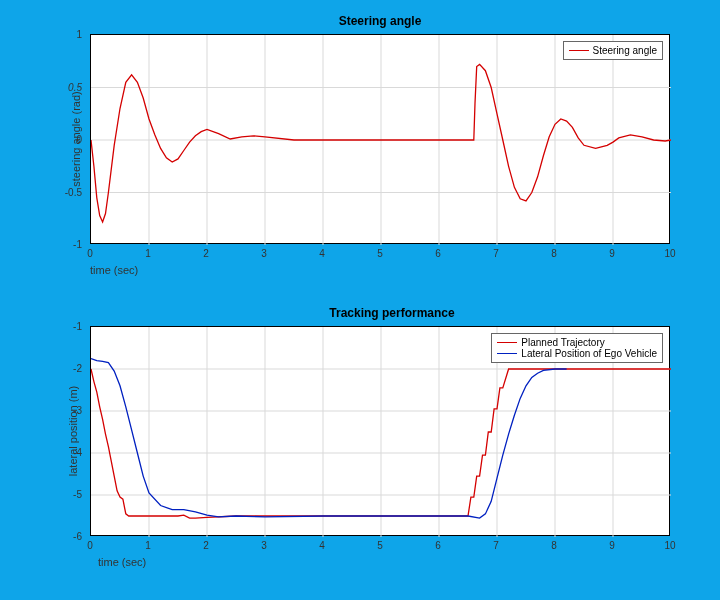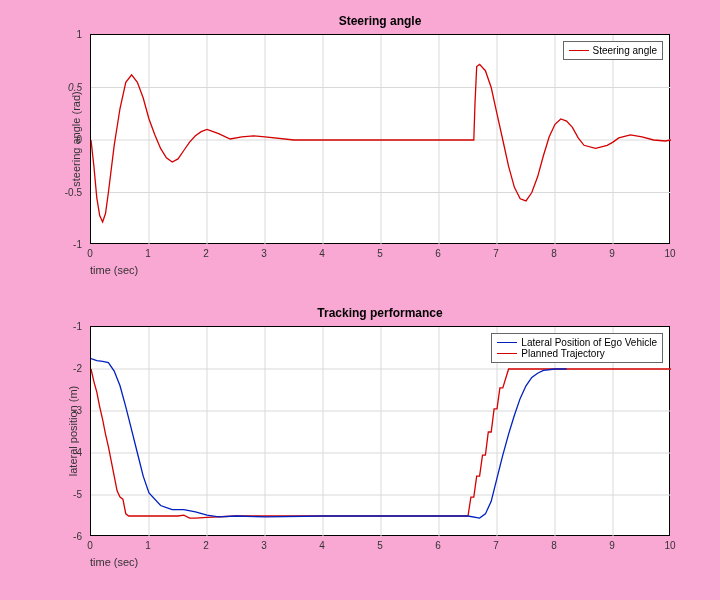--- a/index.html
+++ b/index.html
@@ -5,33 +5,33 @@
   body {
     margin: 0;
     padding: 0;
     background: #f0f0f0;
     font-family: Arial, Helvetica, sans-serif;
     width: 720px;
     height: 600px;
     overflow: hidden;
   }
   .figure {
-    background: #f9a8d4;
+    background: #0ea5e9;
     width: 720px;
     height: 600px;
     position: relative;
     box-sizing: border-box;
   }
   .panel {
     position: absolute;
     left: 90px;
     width: 580px;
   }
   .panel.top    { top: 34px;  height: 210px; }
-  .panel.bottom { top: 326px; height: 210px; }
+  .panel.bottom { top: 326px; height: 210px; padding-left: 8px; }
 
   .plot-box {
     position: absolute;
     border: 1px solid #000;
     background: #fff;
     box-sizing: border-box;
   }
   .grid line { stroke: #d9d9d9; stroke-width: 1; }
   .title {
     position: absolute;
@@ -166,26 +166,26 @@
           <line x1="406" y1="0" x2="406" y2="210"></line>
           <line x1="464" y1="0" x2="464" y2="210"></line>
           <line x1="522" y1="0" x2="522" y2="210"></line>
         </g>
         <polyline id="series-1-1" class="series s-red" points="0.0,42.0 2.9,54.6 5.8,65.1 8.7,79.8 11.6,92.4 14.5,107.1 17.4,119.7 20.3,134.4 23.2,149.1 26.1,163.8 29.0,170.1 31.9,172.2 34.8,186.9 37.7,189.0 40.6,189.0 87.0,189.0 92.8,188.2 98.6,191.1 104.4,191.1 116.0,190.3 145.0,189.0 174.0,189.0 232.0,189.0 290.0,189.0 348.0,189.0 377.0,189.0 379.9,170.1 382.8,170.1 385.7,149.1 388.6,149.1 391.5,128.1 394.4,128.1 397.3,105.0 400.2,105.0 403.1,81.9 406.0,81.9 408.9,60.9 411.8,60.9 417.6,42.0 464.0,42.0 580.0,42.0"></polyline>
         <polyline id="series-1-0" class="series s-blue" points="0.0,31.5 5.8,33.6 11.6,34.4 17.4,35.7 23.2,44.1 29.0,58.8 34.8,79.8 40.6,102.9 46.4,126.0 52.2,149.1 58.0,165.9 69.6,178.5 81.2,182.7 92.8,182.7 104.4,184.8 116.0,188.2 127.6,189.8 145.0,189.0 174.0,189.8 232.0,189.0 290.0,189.0 348.0,189.0 377.0,189.0 388.6,191.1 394.4,186.9 400.2,174.3 406.0,151.2 411.8,128.1 417.6,107.1 423.4,88.2 429.2,71.4 435.0,58.8 440.8,50.4 446.6,46.2 452.4,43.3 464.0,42.0 475.6,42.0"></polyline>
       </svg>
 
       <div class="legend">
         <div class="legend-row">
+          <span class="legend-swatch swatch-red"></span>
+          <span>Planned Trajectory</span>
+        </div>
+        <div class="legend-row">
           <span class="legend-swatch swatch-blue"></span>
           <span>Lateral Position of Ego Vehicle</span>
-        </div>
-        <div class="legend-row">
-          <span class="legend-swatch swatch-red"></span>
-          <span>Planned Trajectory</span>
         </div>
       </div>
     </div>
 
     <div class="yticks" style="left:-40px; top:0; width:36px; height:210px;">
       <div class="ytick" style="top:210px;">-6</div>
       <div class="ytick" style="top:168px;">-5</div>
       <div class="ytick" style="top:126px;">-4</div>
       <div class="ytick" style="top:84px;">-3</div>
       <div class="ytick" style="top:42px;">-2</div>

